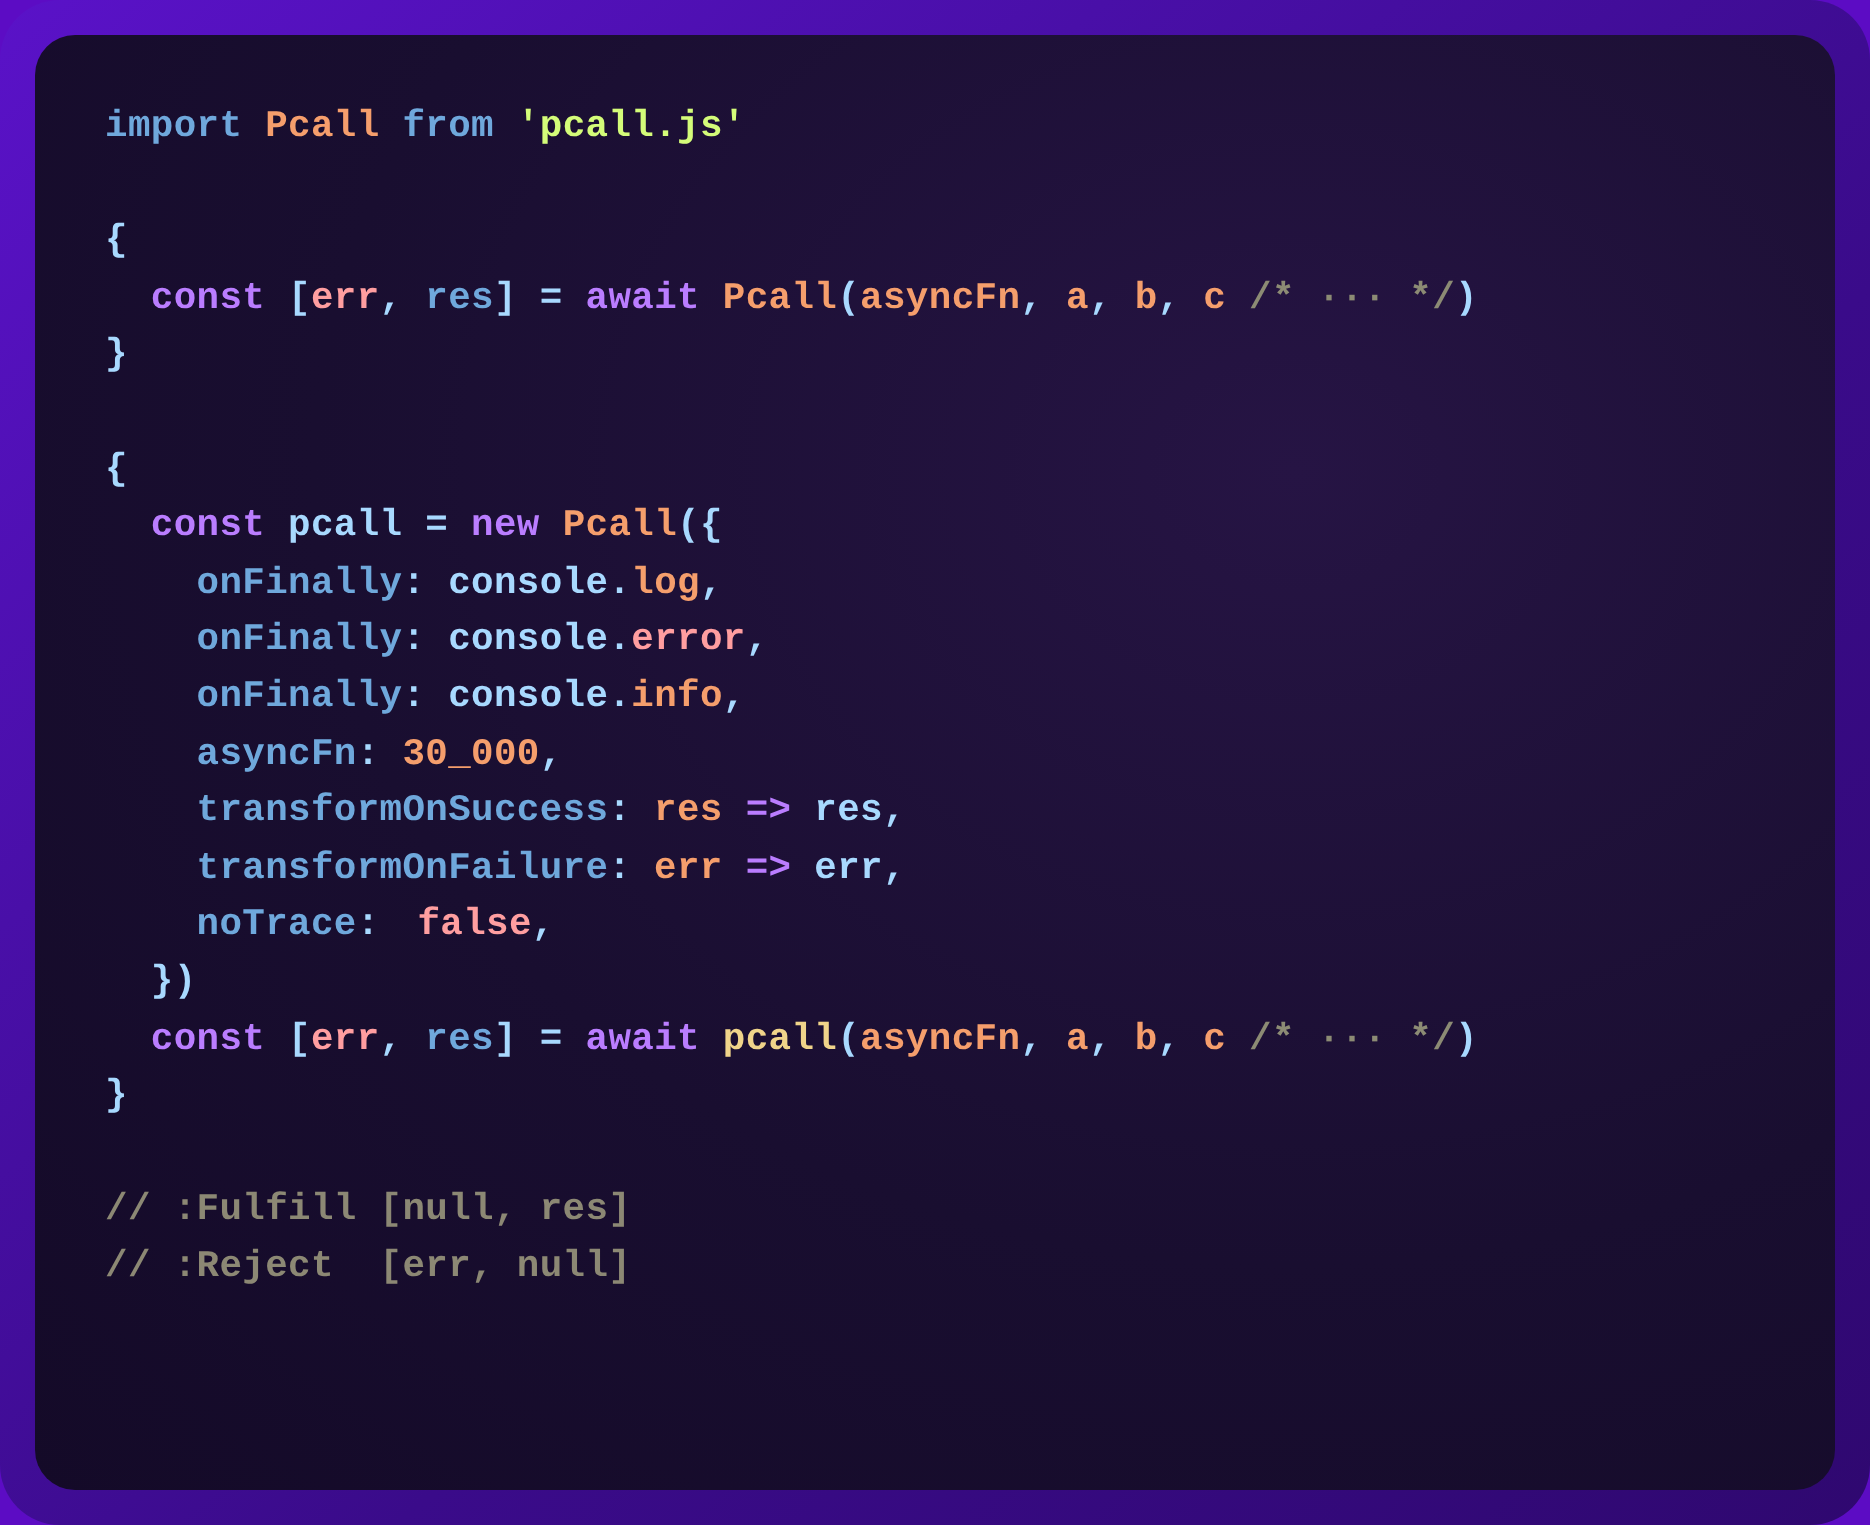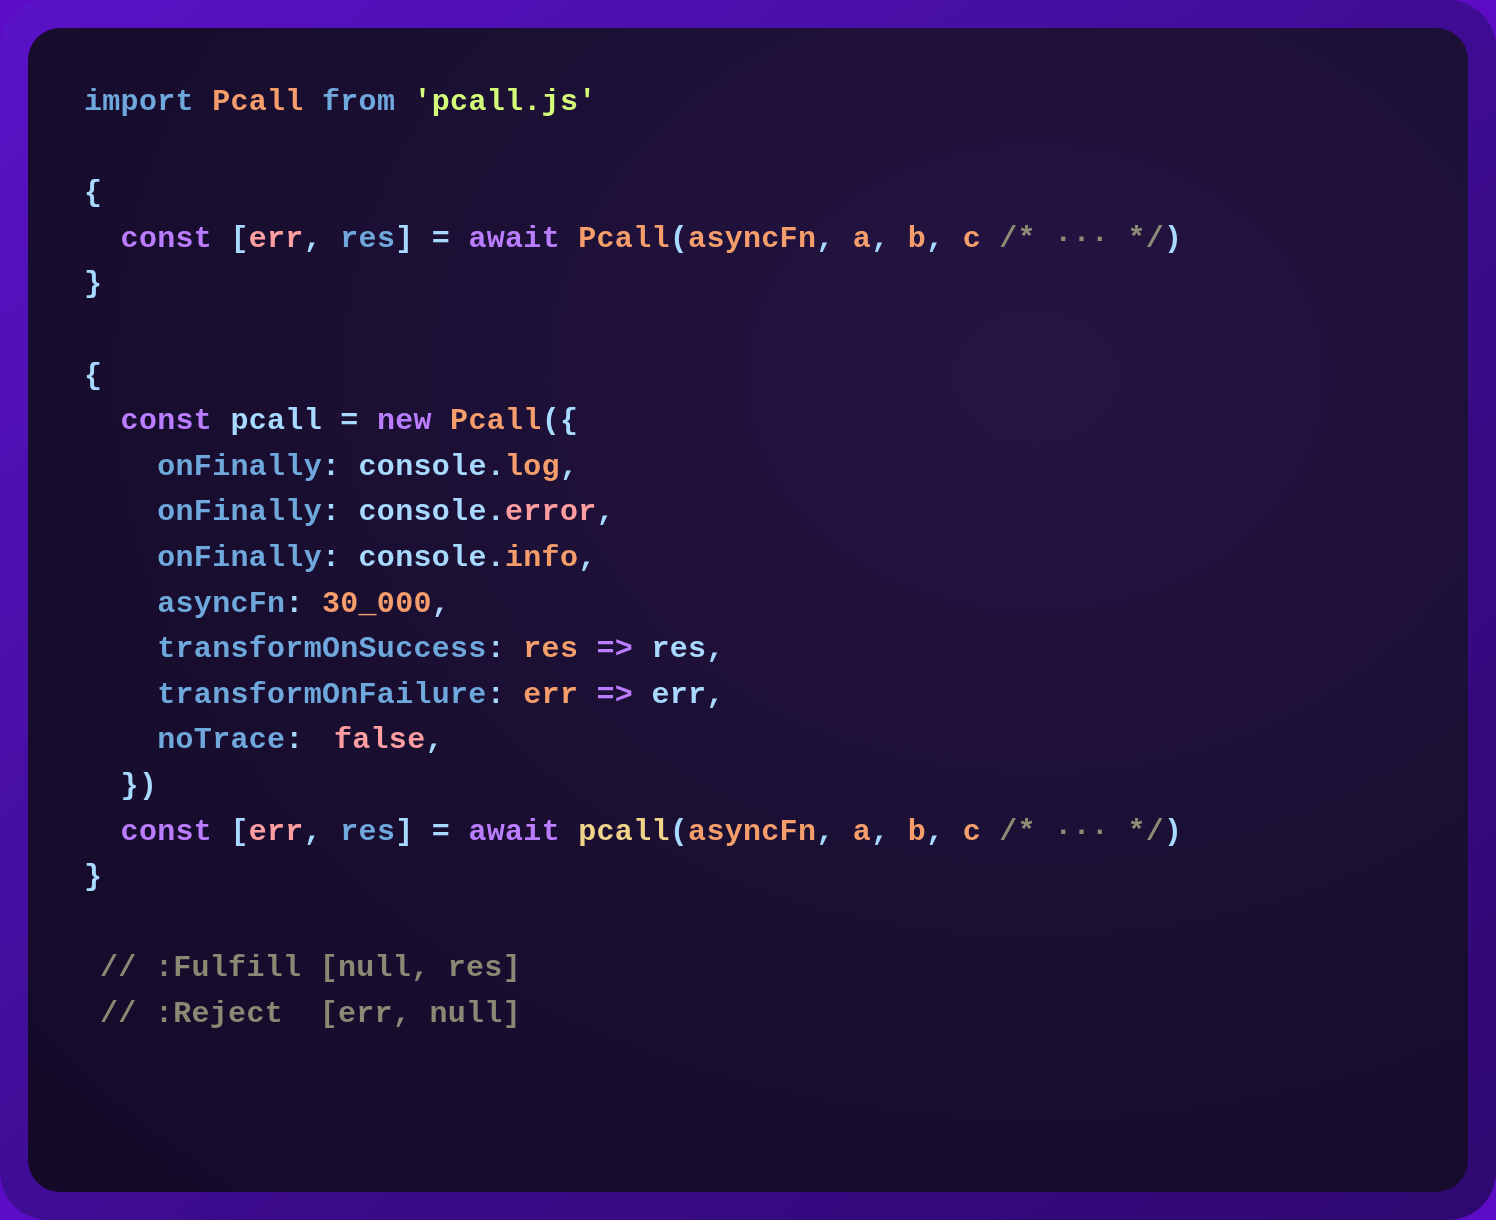--- a/index.html
+++ b/index.html
@@ -43,21 +43,21 @@
     .brace   { color: #a8d9ff; }
     .prop    { color: #6fa8dc; }
     .obj     { color: #a8d9ff; }
     .meth    { color: #f59e6c; }
     .errw    { color: #ff9ea0; }
     .num     { color: #f59e6c; }
     .param   { color: #f59e6c; }
     .arrow   { color: #ba7dff; }
     .bool    { color: #ff9ea0; margin-left: 12px; }
     .comment { color: #8c8b74; }
-    .comment2{ color: #8c8874; margin-left: 16px; }
+    .comment2{ color: #8c8874; }
     .call    { color: #f0d48a; }
     .destr   { color: #6fa8dc; }
     .op      { color: #a8d9ff; }
   </style>
 </head>
 <body>
 
 <div class="frame">
   <div class="code-panel"><span class="kw">import</span> <span class="class">Pcall</span> <span class="kw">from</span> <span class="string">'pcall.js'</span>
 

